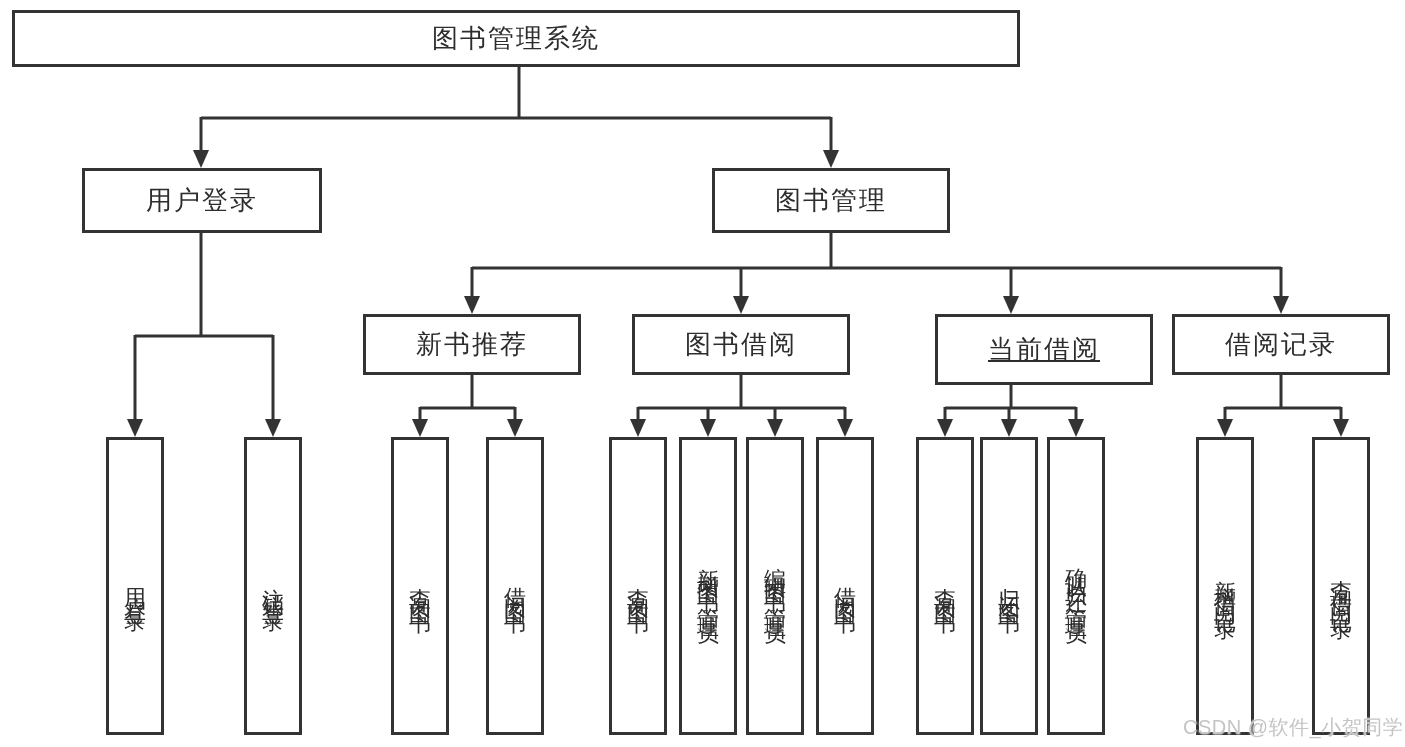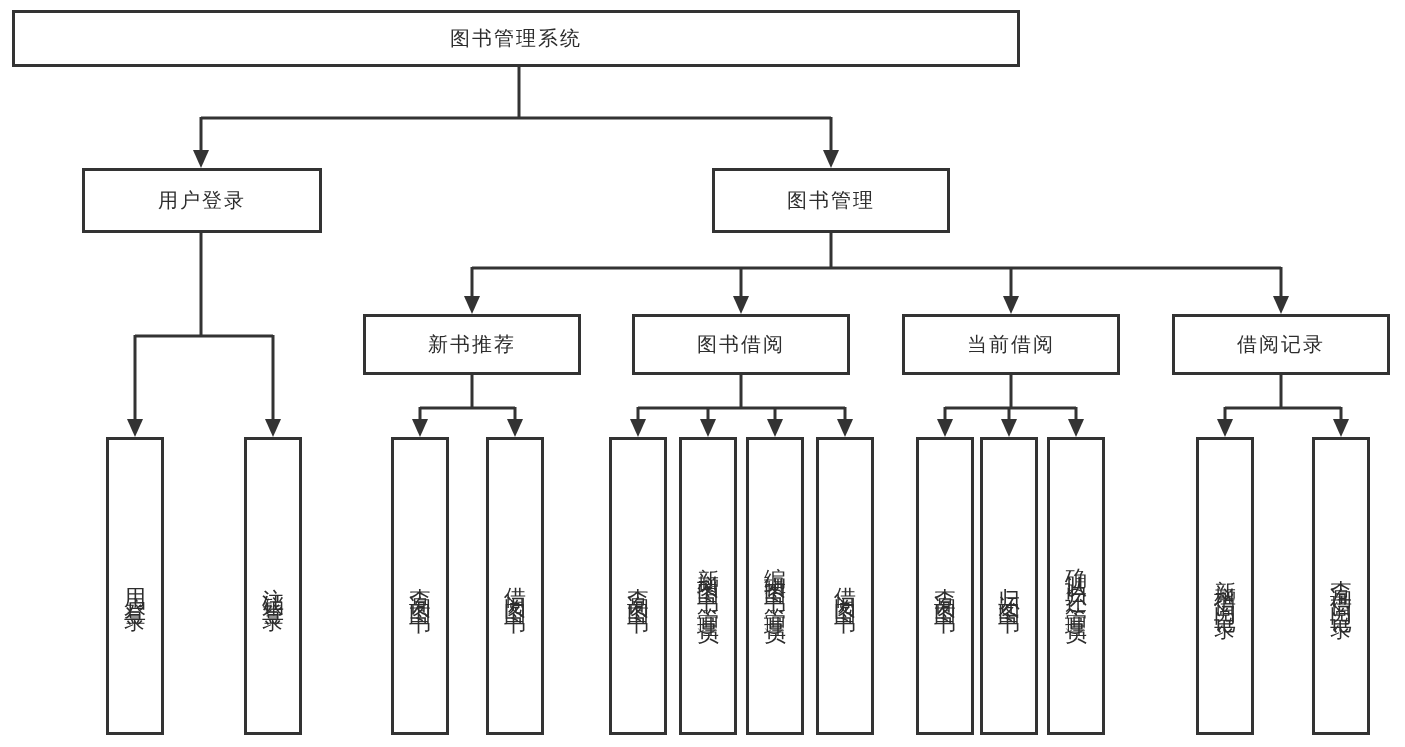--- a/index.html
+++ b/index.html
@@ -12,21 +12,21 @@
   }
   .wires{position:absolute;left:0;top:0;}
   .box{
     position:absolute;
     box-sizing:border-box;
     border:3px solid #333333;
     background:#ffffff;
     display:flex;align-items:center;justify-content:center;
     color:#2d2d2d;
   }
-  .box.h .lbl{font-size:20px;letter-spacing:2px;white-space:nowrap;}
+  .box.h .lbl{font-size:26px;letter-spacing:2px;white-space:nowrap;}
   .box.v .lbl{
     writing-mode:vertical-rl;
     text-orientation:mixed;
     font-size:22px;
     letter-spacing:8px;
     line-height:1;
     white-space:nowrap;
   }
   .watermark{
     position:absolute;
@@ -131,21 +131,21 @@
   <div class="box h" style="left:712px;top:168px;width:238px;height:65px;">
     <span class="lbl">图书管理</span>
   </div>
 
   <div class="box h" style="left:363px;top:314px;width:218px;height:61px;">
     <span class="lbl">新书推荐</span>
   </div>
   <div class="box h" style="left:632px;top:314px;width:218px;height:61px;align-items:center;">
     <span class="lbl">图书借阅</span>
   </div>
-  <div class="box h" style="left:902px;top:314px;width:218px;height:61px;">
+  <div class="box h" style="left:935px;top:314px;width:218px;height:71px;text-decoration:underline;">
     <span class="lbl">当前借阅</span>
   </div>
   <div class="box h" style="left:1172px;top:314px;width:218px;height:61px;">
     <span class="lbl">借阅记录</span>
   </div>
 
   <div class="box v" style="left:106px;top:437px;width:58px;height:298px;">
     <span class="lbl">用户登录</span>
   </div>
   <div class="box v" style="left:244px;top:437px;width:58px;height:298px;">
@@ -182,14 +182,15 @@
     <span class="lbl">确认归还（管理员）</span>
   </div>
 
   <div class="box v" style="left:1196px;top:437px;width:58px;height:298px;">
     <span class="lbl">新增借阅记录</span>
   </div>
   <div class="box v" style="left:1312px;top:437px;width:58px;height:298px;">
     <span class="lbl">查询借阅记录</span>
   </div>
 
+  <div class="watermark">CSDN @软件_小贺同学</div>
 
 </div>
 
 </body></html>

